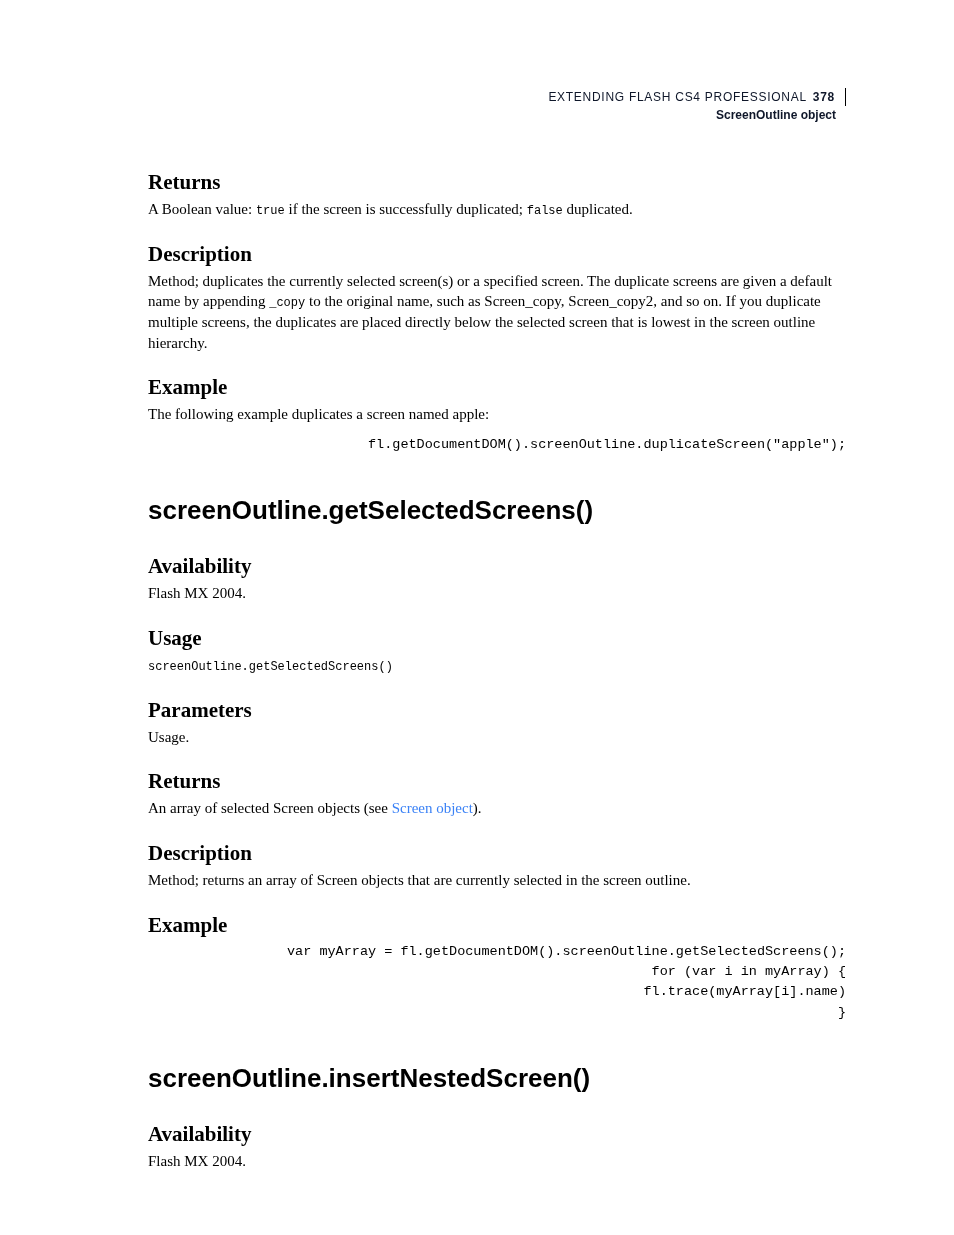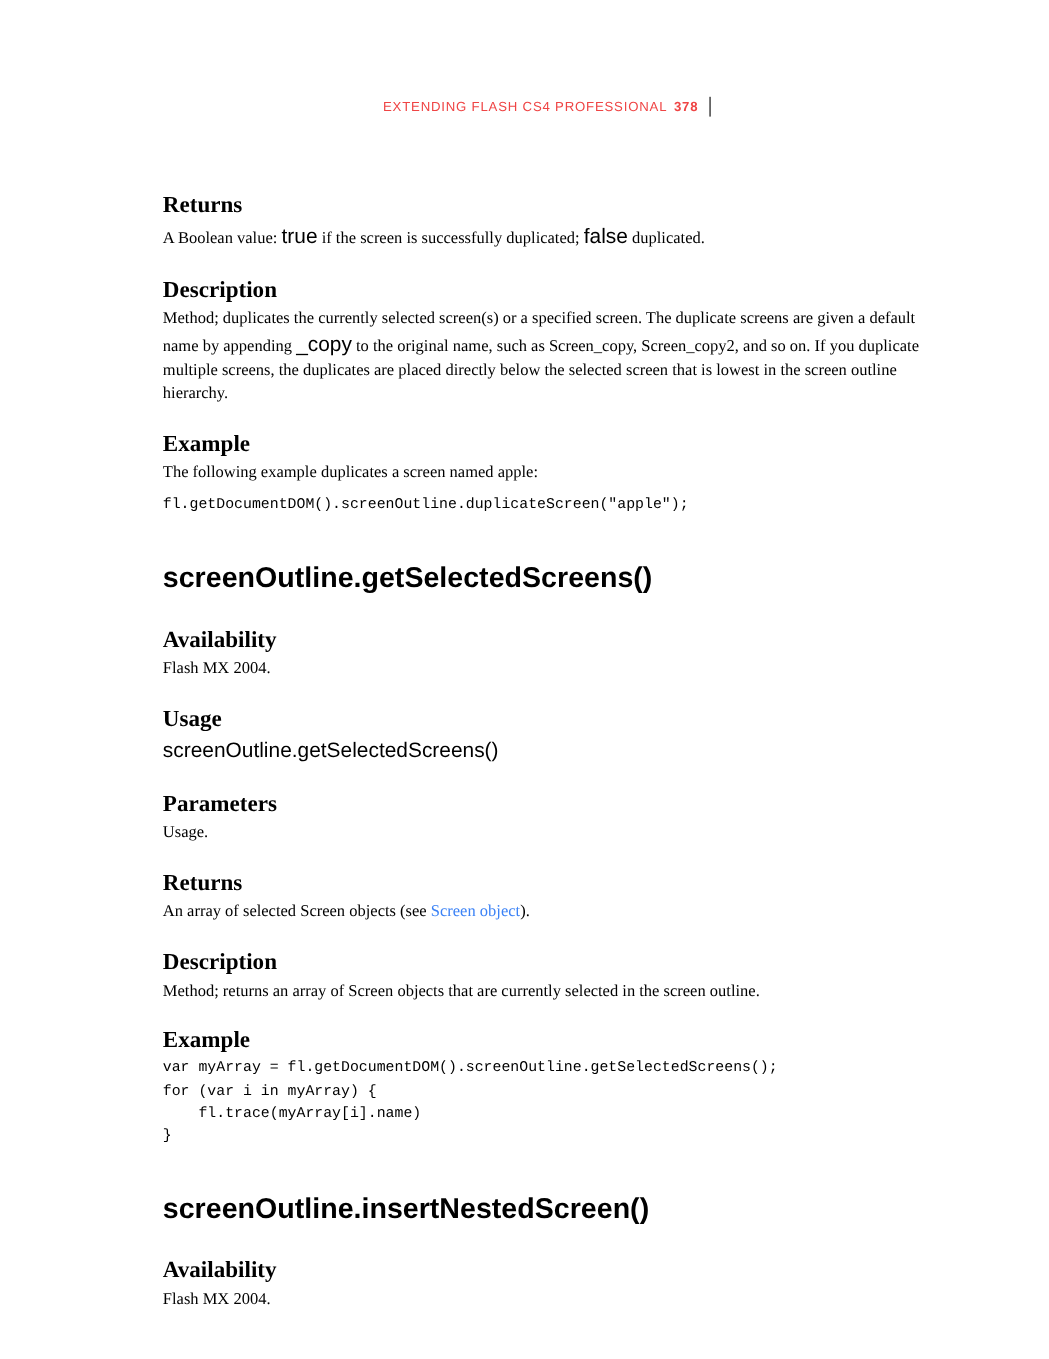--- a/index.html
+++ b/index.html
@@ -8,27 +8,27 @@
     background: #fff;
     font-family: "Minion Pro", "Times New Roman", Georgia, serif;
     color: #000;
     width: 954px;
   }
   .page {
     padding: 88px 108px 60px 148px;
     box-sizing: border-box;
   }
   .running-head {
-    text-align: center;
+    text-align: right;
     font-family: "Myriad Pro", "Helvetica Neue", Arial, sans-serif;
     font-size: 12px;
     letter-spacing: 0.06em;
-    color: #ef4444;
+    color: #0f172a;
     line-height: 1.5;
-    margin-bottom: 68px;
+    margin-bottom: 46px;
     padding-right: 0;
   }
   .running-head .line1 {
     display: inline-block;
     padding-right: 10px;
     border-right: 1.5px solid #000;
   }
   .running-head .pagenum {
     font-weight: 700;
     padding-left: 6px;
@@ -48,49 +48,51 @@
   }
   p.body {
     font-size: 15px;
     line-height: 1.38;
     margin: 0 0 22px 0;
   }
   p.body.tight {
     margin-bottom: 10px;
   }
   code, .mono {
-    font-family: Liberation Sans, sans-serif;
-    font-size: 19px;
+    font-family: Liberation Mono, monospace;
+    font-size: 12px;
   }
   pre.codeblock {
     font-family: "Courier New", Courier, monospace;
     font-size: 13.5px;
     line-height: 1.5;
     margin: 0 0 40px 0;
     white-space: pre;
+    text-align: right;
   }
   h2.sectiontitle {
     font-family: "Myriad Pro", "Helvetica Neue", Arial, sans-serif;
     font-weight: 700;
     font-size: 26px;
     margin: 0 0 28px 0;
   }
   a.link {
     color: #3b82f6;
     text-decoration: none;
   }
   .block { margin-bottom: 20px; }
 </style>
 </head>
 <body>
 
 <div class="page">
 
   <div class="running-head">
     <span class="line1"><span>EXTENDING FLASH CS4 PROFESSIONAL</span><span class="pagenum">378</span></span>
+    <span class="line2">ScreenOutline object</span>
   </div>
 
   <div class="block">
     <h4 class="miniheading">Returns</h4>
     <p class="body">
       <span>A Boolean value: </span><code>true</code><span> if the screen is successfully duplicated; </span><code>false</code><span> duplicated.</span>
     </p>
   </div>
 
   <div class="block">

